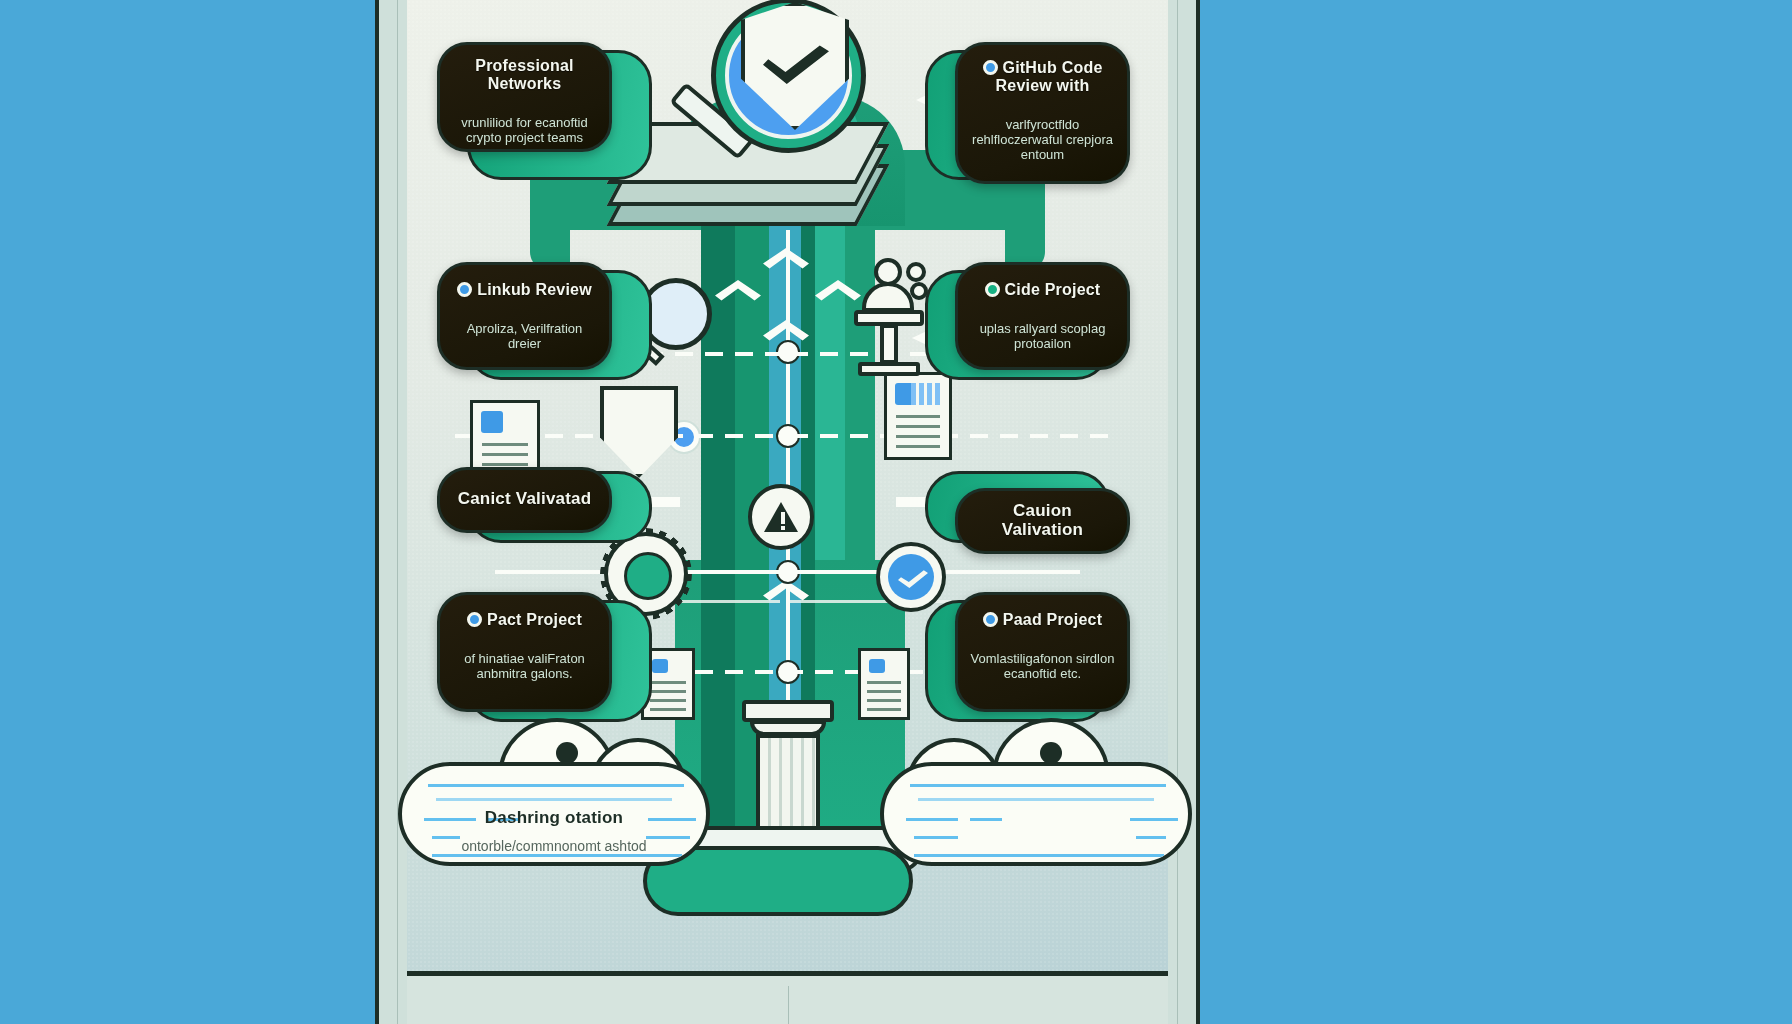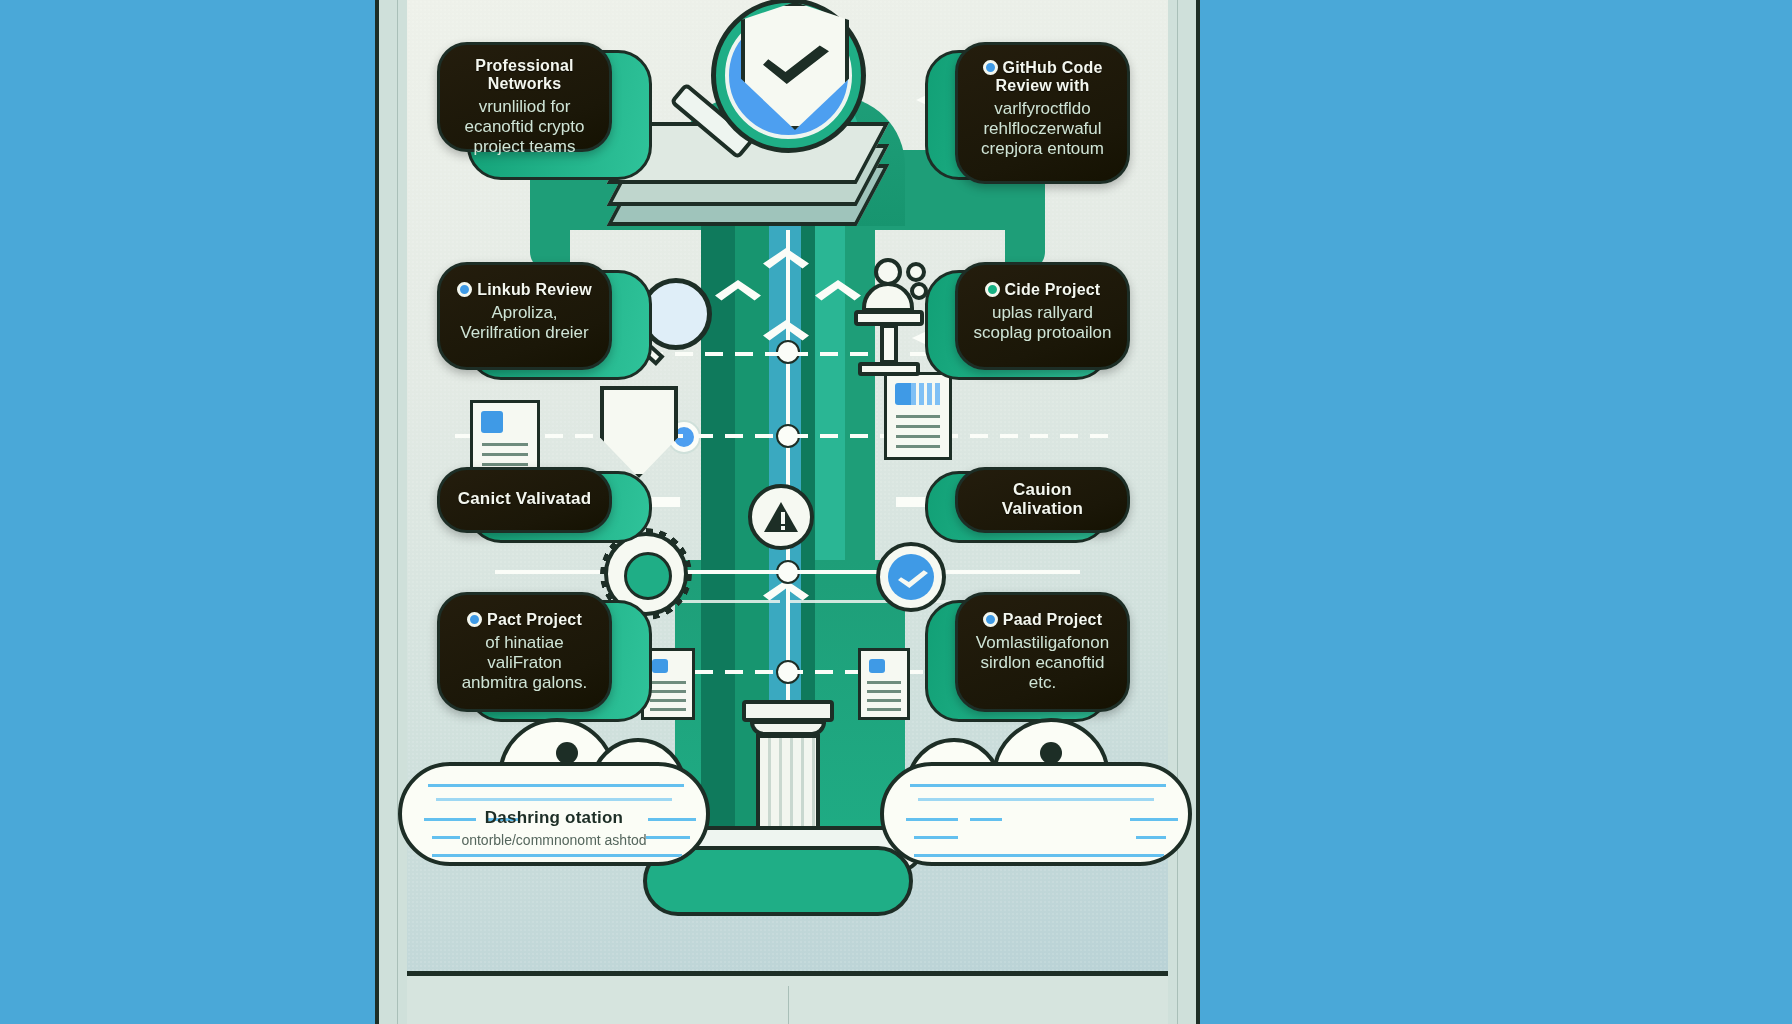--- a/index.html
+++ b/index.html
@@ -138,21 +138,21 @@
     border:3px solid #1d2e26;box-sizing:border-box;
     padding:12px 12px 14px;color:#f4f7ef;
     box-shadow:0 4px 10px rgba(0,0,0,.25);
   }
   .card .ttl{
     font-size:16px;font-weight:bold;line-height:1.12;text-align:center;
     letter-spacing:.2px;
     text-shadow:0 1px 1px rgba(0,0,0,.6);
   }
   .card .sub{
-    font-size:17px;line-height:1.18;text-align:center;margin-top:4px;
+    font-size:13px;line-height:1.18;text-align:center;margin-top:22px;
     color:#cfe4d6;
   }
   .bullet{
     display:inline-block;width:15px;height:15px;border-radius:50%;
     background:#3f9ae6;border:3px solid #f4f7ef;box-sizing:border-box;
     vertical-align:-2px;margin-right:5px;
   }
   .bullet.green{background:#16b083;}
 
   
@@ -181,21 +181,21 @@
     position:absolute;background:#fbfdf6;border:4px solid #1d2e26;
     box-sizing:border-box;border-radius:50%;
   }
   .cloud-inner{position:absolute;inset:0;overflow:hidden;border-radius:86px;}
   .cl-line{position:absolute;height:3px;background:#63c0ef;}
   .cl-line.pale{background:#9ed8f3;}
   .cloud-text{
     position:absolute;left:0;right:0;text-align:center;color:#3a4a42;
   }
   .cloud-text .t1{font-size:17px;font-weight:bold;color:#1d2e26;letter-spacing:.2px;}
-  .cloud-text .t2{font-size:14px;color:#55665d;margin-top:4px;}
+  .cloud-text .t2{font-size:14px;color:#55665d;margin-top:10px;}
   .cloud-dot{
     position:absolute;width:22px;height:22px;border-radius:50%;
     background:#1d2e26;
   }
 
   
   .ped-cap{
     position:absolute;background:#f2f6ef;border:4px solid #1d2e26;box-sizing:border-box;
   }
   .ped-shaft{
@@ -484,21 +484,21 @@
     <div class="card" style="left:30px;height:108px;padding-top:16px;">
       <div class="ttl">
         <span class="bullet green"></span><span>Cide Project</span>
       </div>
       <div class="sub">uplas rallyard scoplag protoailon</div>
     </div>
   </div>
 
   <div class="card-wrap" style="left:925px;top:467px;">
     <div class="card-tab" style="left:0;height:72px;top:4px;"></div>
-    <div class="card" style="left:30px;height:66px;display:flex;align-items:center;justify-content:center;">
+    <div class="card" style="left:30px;height:66px;display:flex;align-items:center;justify-content:center;margin-top:21px;">
       <div class="ttl" style="font-size:17px;">Cauion Valivation</div>
     </div>
   </div>
 
   <div class="card-wrap" style="left:925px;top:592px;">
     <div class="card-tab" style="left:0;height:122px;"></div>
     <div class="card" style="left:30px;height:120px;padding-top:16px;">
       <div class="ttl">
         <span class="bullet"></span><span>Paad Project</span>
       </div>

